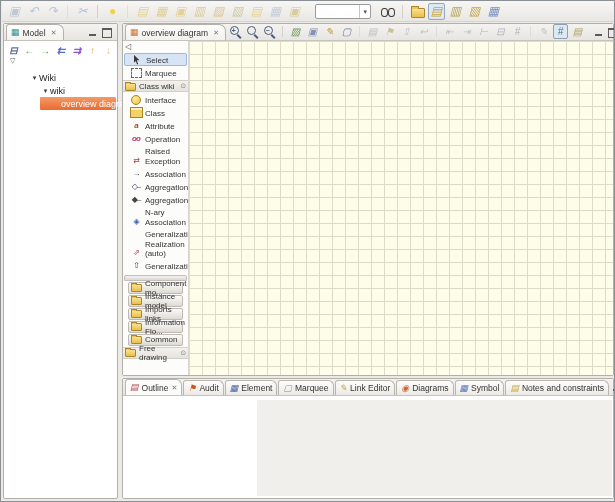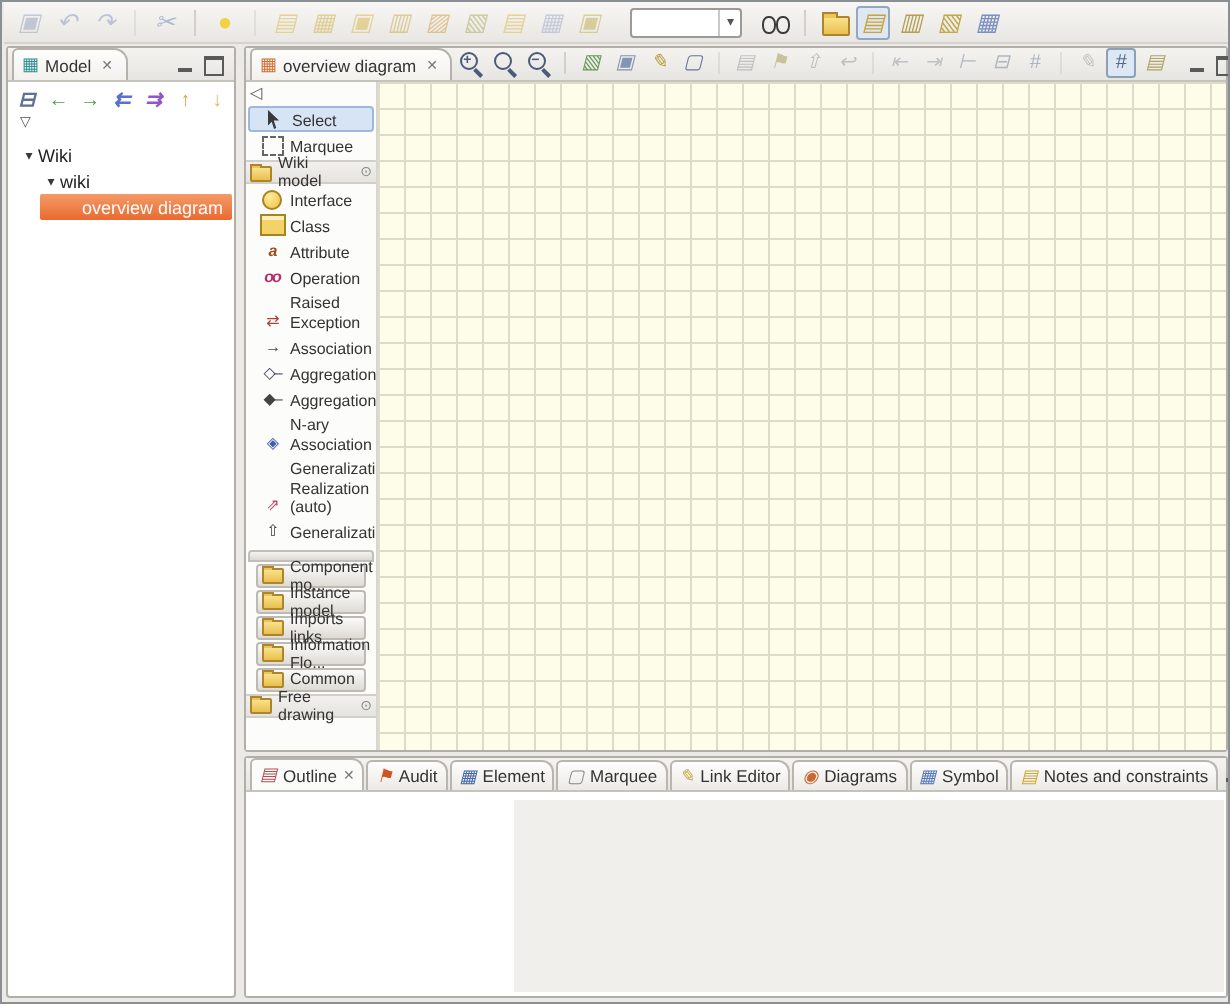--- a/index.html
+++ b/index.html
@@ -49,21 +49,21 @@
   .winctl { margin-left:auto; display:flex; align-items:center; gap:3px; padding:0 2px 2px 0; }
   .wbtn { width:12px; height:11px; display:inline-flex; align-items:center; justify-content:center; cursor:pointer; }
   .wbtn-min::before { content:""; width:7px; height:2px; background:#5a5a5a; margin-top:4px; }
   .wbtn-max::before { content:""; width:8px; height:7px; border:1px solid #5a5a5a; border-top-width:2px; }
 
   
   #model-toolbar { display:flex; align-items:center; gap:1px; padding:2px 1px 0 2px; }
   .vico { width:15px; height:14px; display:inline-flex; align-items:center; justify-content:center;
           font-size:10px; font-weight:bold; }
   #model-chevron { padding:0 0 1px 6px; font-size:7px; color:#555; height:11px; }
-  #model-tree { padding-top:3px; }
+  #model-tree { padding-top:3px;margin-left:20px; }
   .trow { display:flex; align-items:center; height:13px; font-size:9px; color:#222; cursor:default; white-space:nowrap; }
   .trow .arr { width:9px; min-width:9px; font-size:7px; color:#3a3a3a; text-align:center; }
   .trow.selected { background:linear-gradient(#f49a67,#ea6a31); color:#fff; border-radius:1px; margin-right:1px; }
   .trow.selected .arr { color:#fff; }
 
   
   #editor-body { position:absolute; left:0; top:17px; right:0; bottom:0; display:flex; }
   #palette { width:66px; min-width:66px; background:#fcfcfa; border-right:1px solid #d8d6cd;
              overflow:hidden; padding-top:1px; }
   #palette-pin { height:11px; font-size:8px; color:#555; padding-left:2px; }
@@ -349,21 +349,21 @@
             <div class="pitem t-tool">
 
               <span class="g marquee-icon"></span>
               <span class="lbl">Marquee</span>
 
             </div>
 
             <div class="pitem t-section">
               <i class="pfolder"></i>
 
-              <span class="lbl">Wiki model</span>
+              <span class="lbl">Class wiki</span>
               <span class="pin">⊙</span>
             </div>
 
             <div class="pitem t-tool">
 
               <span class="g interface-icon"></span>
               <span class="lbl">Interface</span>
 
             </div>
 

